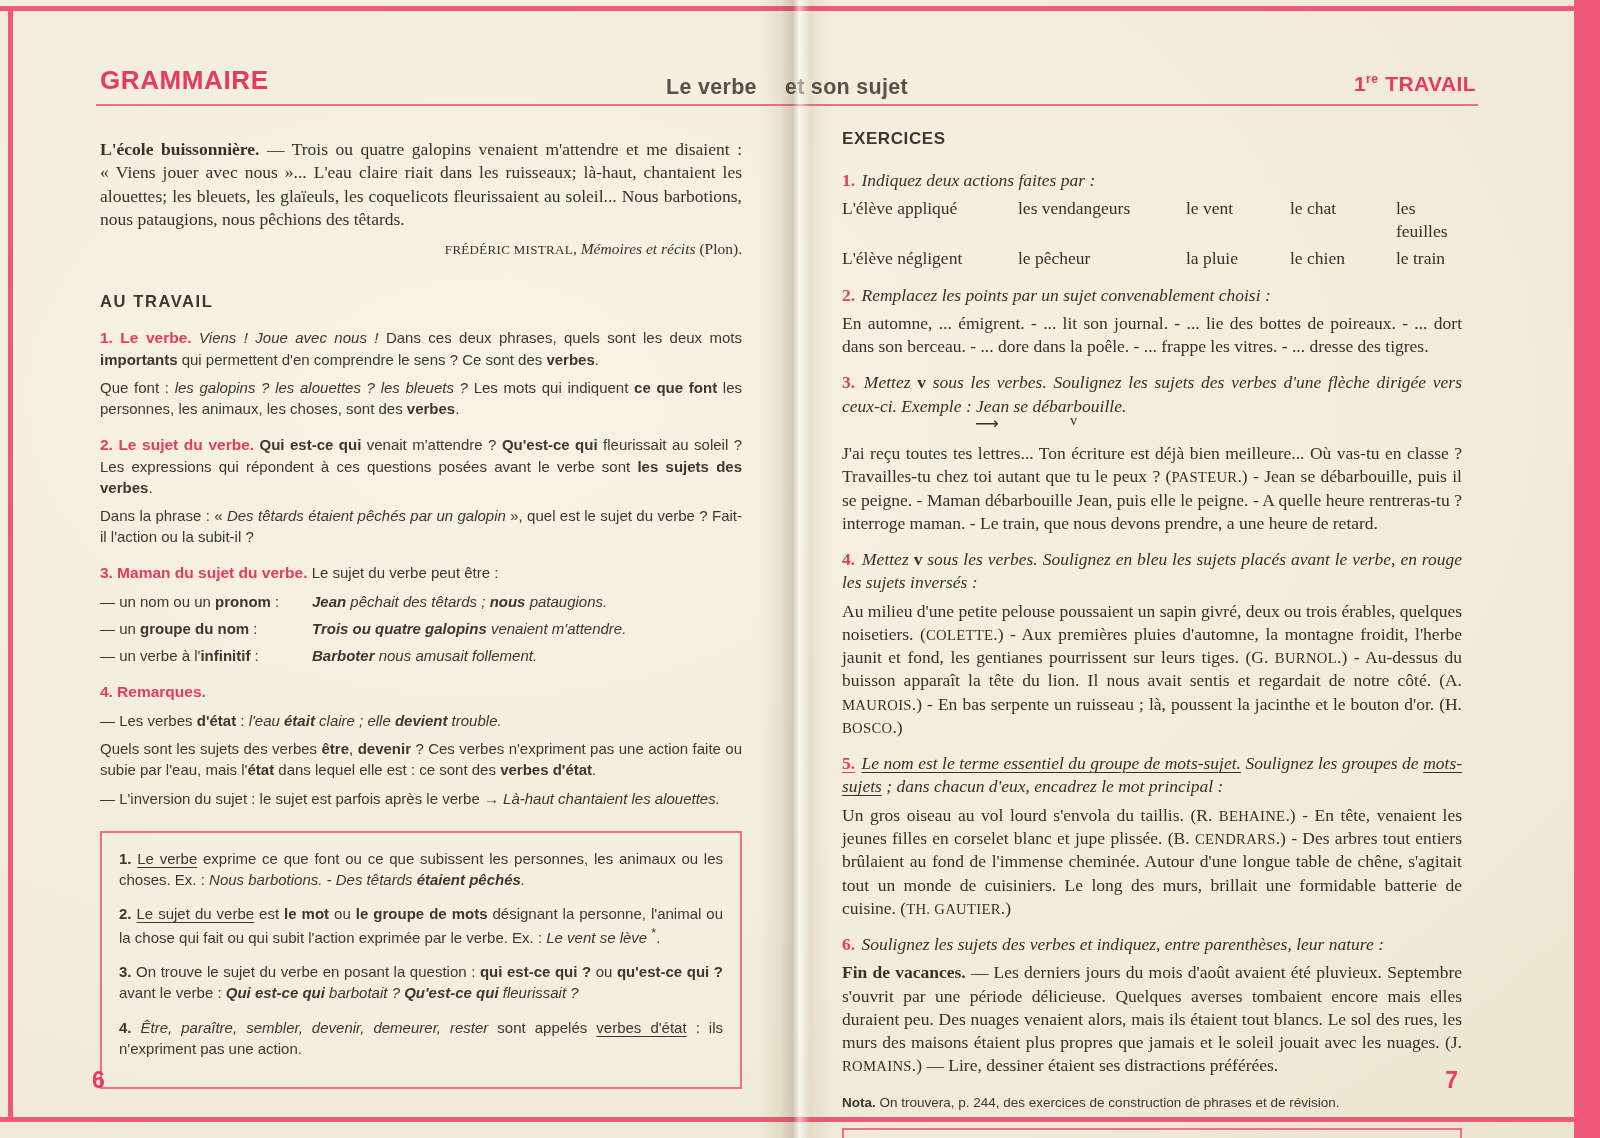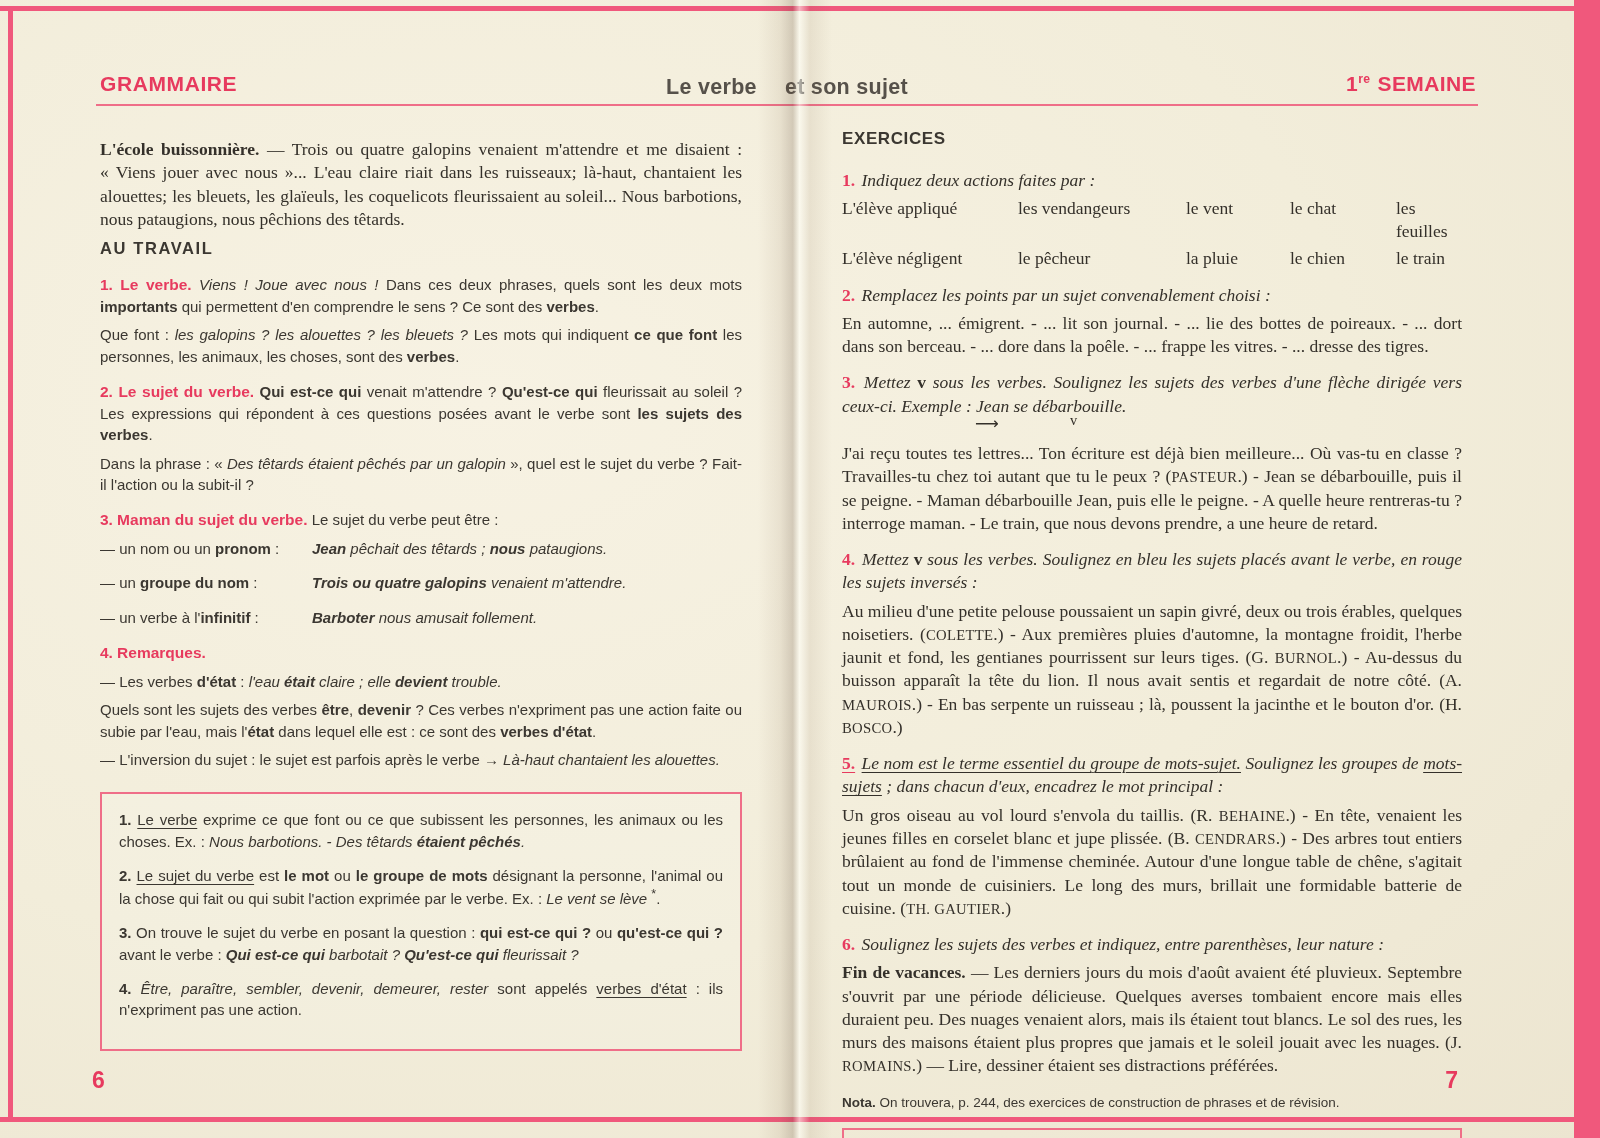--- a/index.html
+++ b/index.html
@@ -18,21 +18,21 @@
   .frame-top{position:absolute;left:0;top:6px;width:100%;height:5px;background:var(--pinkframe);}
   .frame-left{position:absolute;left:8px;top:6px;width:5px;height:1112px;background:var(--pinkframe);}
   .frame-bottom{position:absolute;left:0;top:1117px;width:100%;height:5px;background:var(--pinkframe);}
   .frame-right{position:absolute;right:0;top:0;width:26px;height:100%;background:var(--pinkframe);}
   
   .fold{position:absolute;left:758px;top:0;width:74px;height:100%;pointer-events:none;z-index:5;
     background:linear-gradient(90deg, rgba(123,94,65,0) 0%, rgba(123,94,65,0.10) 30%, rgba(90,65,45,0.22) 47%, rgba(255,255,248,0.55) 56%, rgba(123,94,65,0.10) 70%, rgba(123,94,65,0) 100%);}
   
   .header{position:absolute;left:96px;right:122px;top:58px;height:46px;border-bottom:2px solid var(--pinkline);}
   .hdr-grammaire{position:absolute;left:4px;bottom:8px;color:var(--pink);
-    font-family:"Liberation Sans",sans-serif;font-weight:bold;font-size:21px;letter-spacing:.6px;}
+    font-family:"Liberation Sans",sans-serif;font-weight:bold;font-size:26px;letter-spacing:.6px;}
   .hdr-center{position:absolute;left:50%;transform:translateX(-50%);bottom:4px;display:flex;gap:28px;
     color:#56514a;font-family:"Liberation Sans",sans-serif;font-weight:bold;font-size:21.5px;letter-spacing:.3px;white-space:nowrap;}
   .hdr-semaine{position:absolute;right:2px;bottom:8px;color:var(--pink);
     font-family:"Liberation Sans",sans-serif;font-weight:bold;font-size:21px;letter-spacing:.4px;}
   .hdr-semaine sup{font-size:0.58em;}
   .hdr-semaine .word{margin-left:7px;}
   
   .col{position:absolute;top:128px;z-index:2;}
   .col-left{left:100px;width:642px;}
   .col-right{left:842px;width:620px;}
@@ -41,21 +41,21 @@
   .sans{font-family:"Liberation Sans",sans-serif;font-size:15px;line-height:1.42;color:var(--sansink);}
   .sc{font-size:0.84em;letter-spacing:.3px;}
   u{text-underline-offset:3px;text-decoration-thickness:1px;}
   .intro{margin:10px 0 8px;text-align:justify;}
   .attribution{text-align:right;margin:0 0 32px;font-size:15.5px;}
   .autravail{font-family:"Liberation Sans",sans-serif;font-size:16.5px;font-weight:bold;
     letter-spacing:1.6px;color:var(--sansink);margin:0 0 16px;}
   .section{margin-bottom:14px;}
   .section p{margin:0 0 7px;text-align:justify;}
   .secnum,.secname{color:var(--pink);font-weight:bold;font-family:"Liberation Sans",sans-serif;font-size:15.5px;}
-  .nature-grid{display:grid;grid-template-columns:212px 1fr;row-gap:13px;}
+  .nature-grid{display:grid;grid-template-columns:212px 1fr;row-gap:6px;}
   .nature-grid span{text-align:left;}
   .summary-box{border:2px solid var(--pinkline);padding:15px 17px 15px;margin-top:22px;background:rgba(255,255,252,0.12);}
   .summary-box p{margin:0 0 13px;text-align:justify;}
   
   .extitle{font-family:"Liberation Sans",sans-serif;font-weight:bold;font-size:17px;
     letter-spacing:.6px;color:var(--sansink);margin:0 0 18px;}
   .exercise{margin-bottom:13px;}
   .instr{margin:0 0 5px;font-style:italic;text-align:justify;}
   .instr .rm,.rm{font-style:normal;}
   .exnum{color:var(--pink);font-weight:bold;font-style:normal;margin-right:2px;}
@@ -84,26 +84,27 @@
   <div class="frame-bottom"></div>
   <div class="frame-right"></div>
   <div class="fold"></div>
 
   <div class="header">
     <span class="hdr-grammaire">GRAMMAIRE</span>
     <div class="hdr-center">
       <span>Le verbe</span>
       <span>et son sujet</span>
     </div>
-    <span class="hdr-semaine"><span>1</span><sup>re</sup><span class="word">SEMAINE</span></span>
+    <span class="hdr-semaine"><span>1</span><sup>re</sup><span class="word">TRAVAIL</span></span>
   </div>
 
   <div class="col col-left">
 
     <p class="serif intro"><b>L'école buissonnière.</b> — Trois ou quatre galopins venaient m'attendre et me disaient&nbsp;: «&nbsp;Viens jouer avec nous&nbsp;»... L'eau claire riait dans les ruisseaux; là-haut, chantaient les alouettes; les bleuets, les glaïeuls, les coquelicots fleurissaient au soleil... Nous barbotions, nous pataugions, nous pêchions des têtards.</p>
+    <p class="serif attribution"><span class="sc">FRÉDÉRIC MISTRAL</span>, <i>Mémoires et récits</i> (Plon).</p>
 
     <h2 class="autravail">AU TRAVAIL</h2>
 
     <div class="section sans">
       <p><span class="secnum">1.</span> <span class="secname">Le verbe.</span> <span><i>Viens&nbsp;! Joue avec nous&nbsp;!</i> Dans ces deux phrases, quels sont les deux mots <b>importants</b> qui permettent d'en comprendre le sens&nbsp;? Ce sont des <b>verbes</b>.</span></p>
       <p>Que font&nbsp;: <i>les galopins&nbsp;? les alouettes&nbsp;? les bleuets&nbsp;?</i> Les mots qui indiquent <b>ce que font</b> les personnes, les animaux, les choses, sont des <b>verbes</b>.</p>
     </div>
 
     <div class="section sans">
       <p><span class="secnum">2.</span> <span class="secname">Le sujet du verbe.</span> <span><b>Qui est-ce qui</b> venait m'attendre&nbsp;? <b>Qu'est-ce qui</b> fleurissait au soleil&nbsp;? Les expressions qui répondent à ces questions posées avant le verbe sont <b>les sujets des verbes</b>.</span></p>

